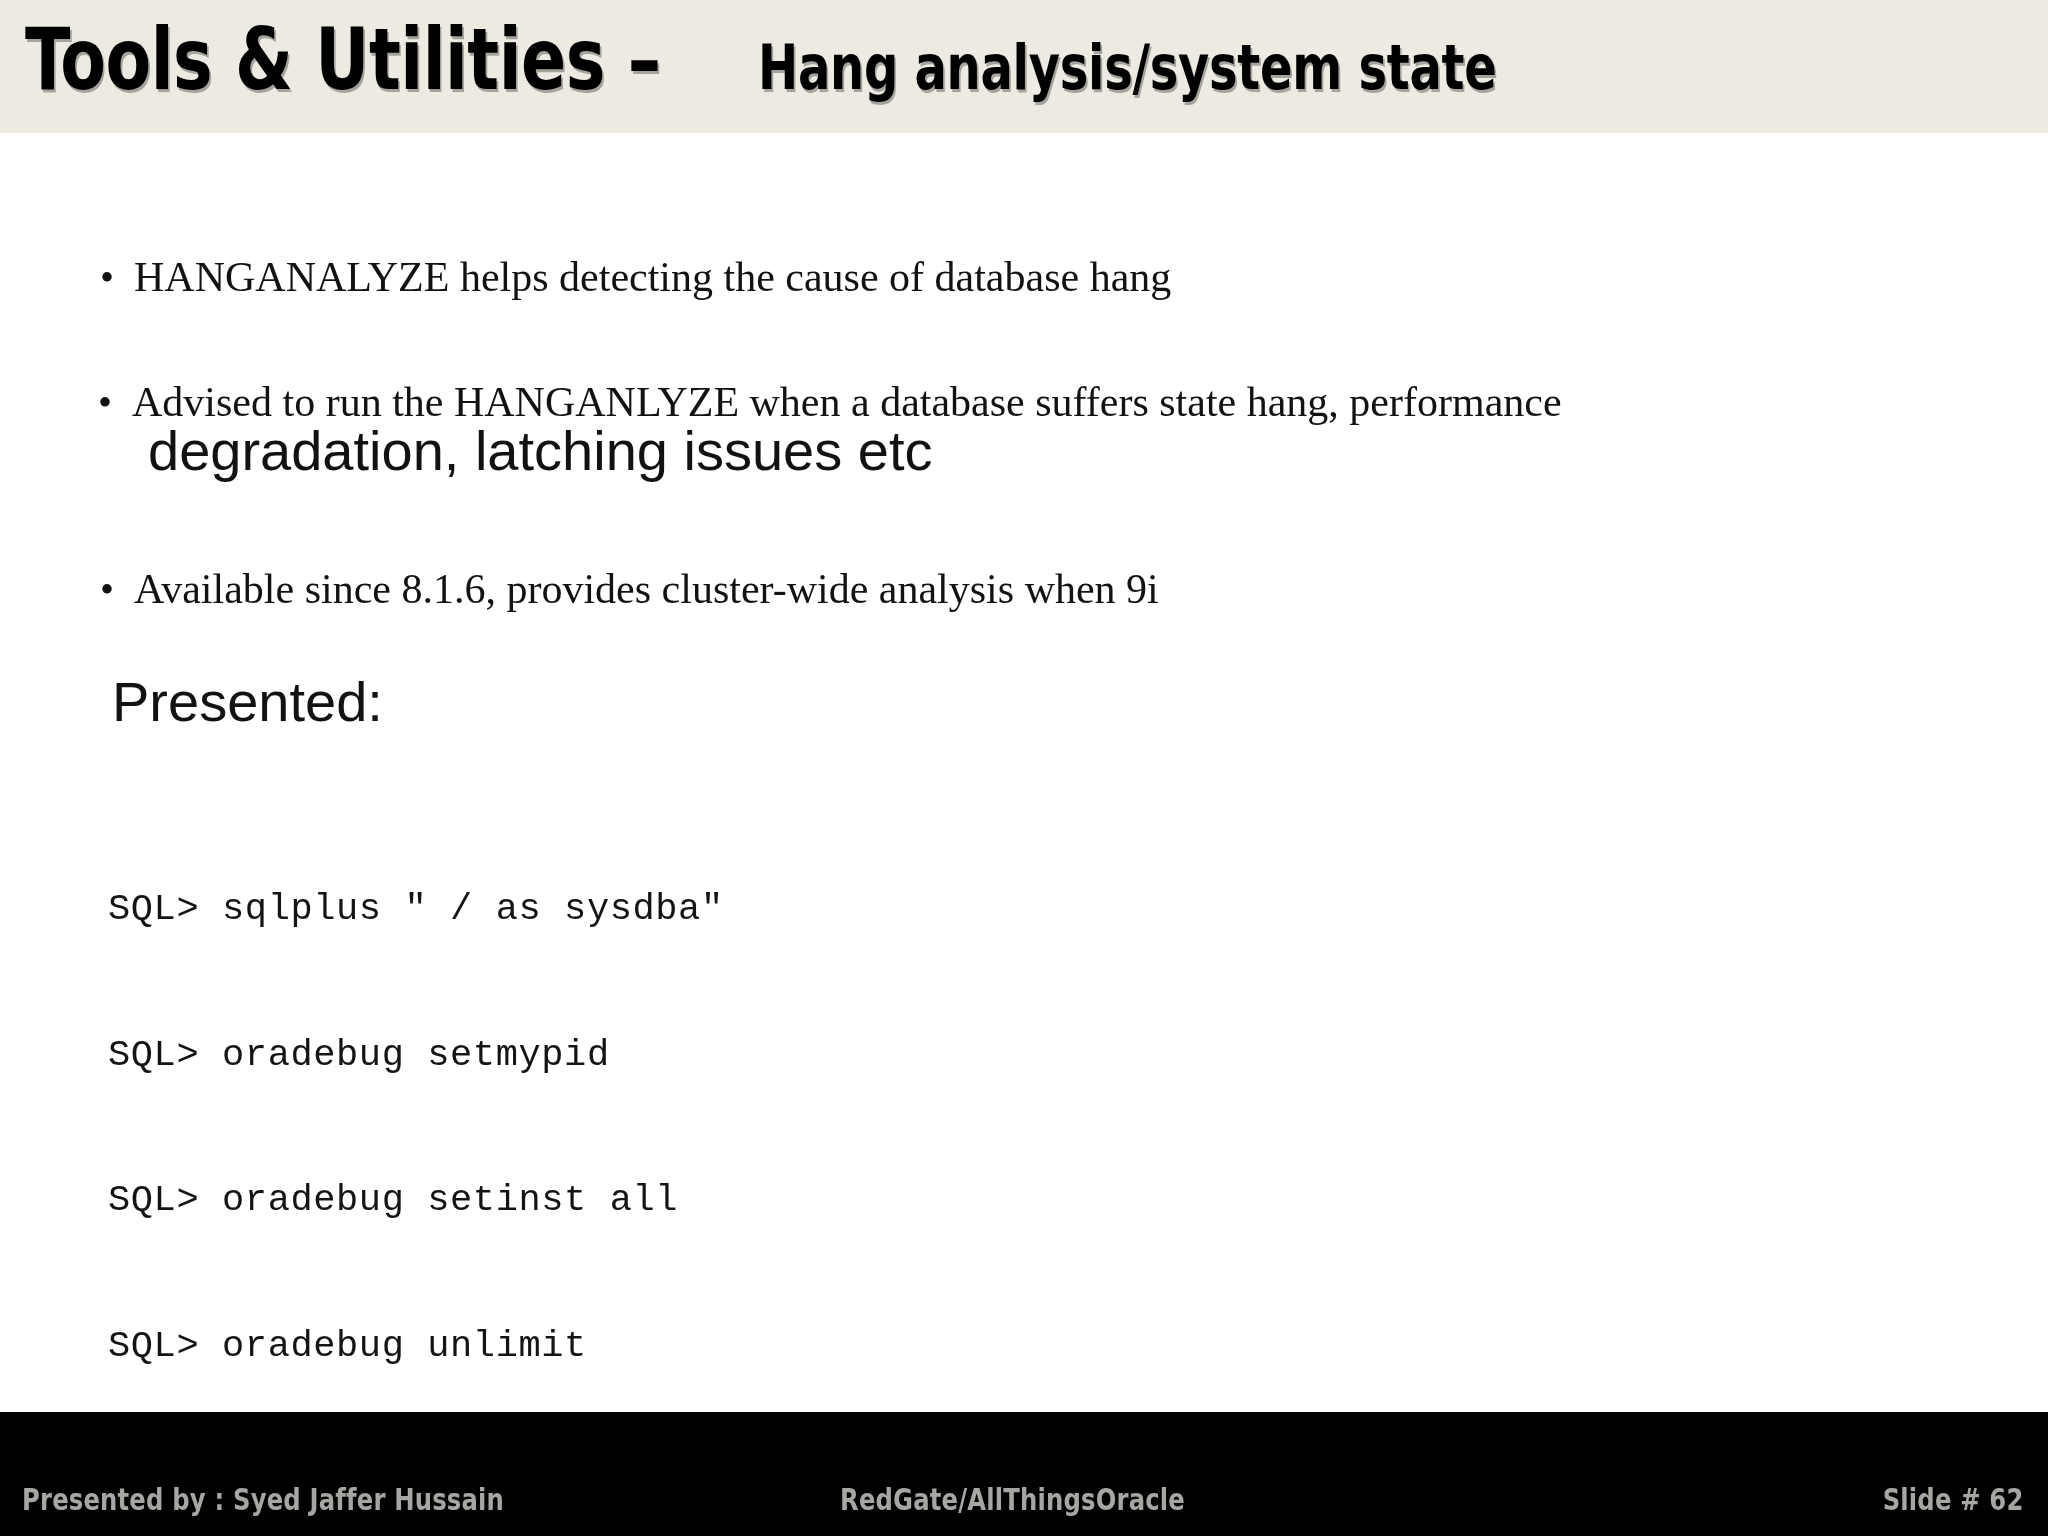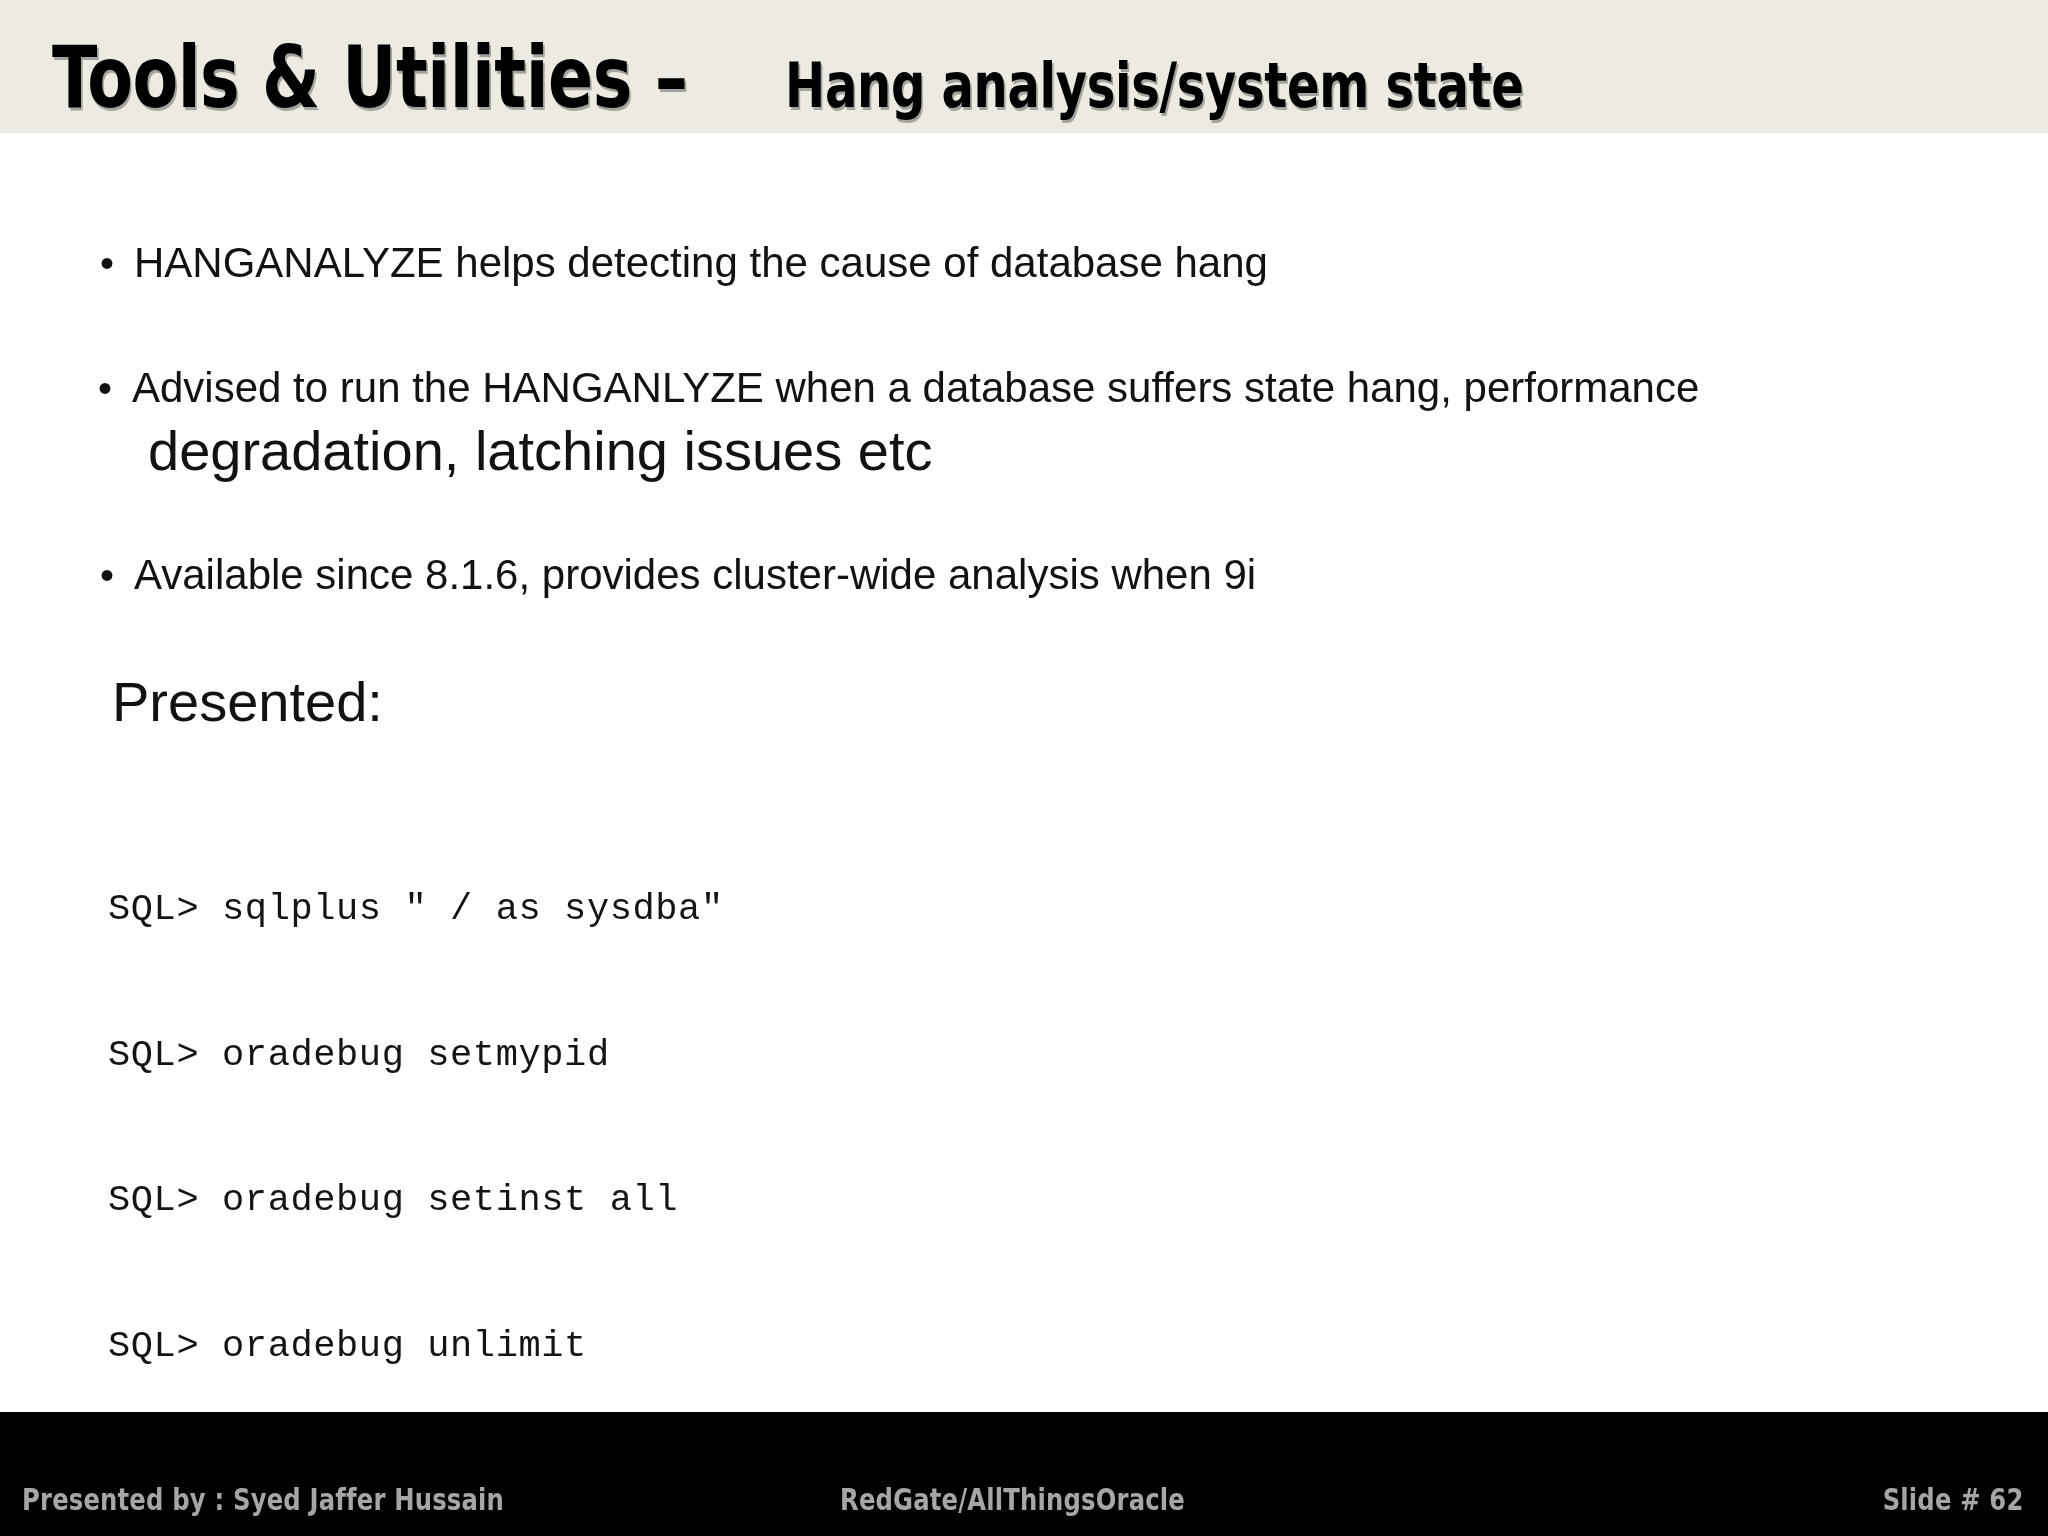--- a/index.html
+++ b/index.html
@@ -21,26 +21,25 @@
     position: absolute;
     left: 0;
     top: 0;
     width: 2048px;
     height: 133px;
     background: #edeae1;
     box-sizing: border-box;
   }
   #slide-title {
     position: absolute;
-    left: 52px;
+    left: 25px;
     top: 16px;
     white-space: nowrap;
     line-height: 1.0;
     text-shadow: 2px 3px 0 rgba(0,0,0,0.30);
-    margin-top: 18px;
   }
   #slide-title .title-main {
     font-family: "Liberation Sans Narrow", "DejaVu Sans Condensed", "Liberation Sans", sans-serif;
     font-weight: bold;
     font-size: 86px;
     color: #000000;
     letter-spacing: -0.5px;
     transform: scaleX(0.86);
     transform-origin: left center;
     display: inline-block;
@@ -65,23 +64,23 @@
     left: 0;
     top: 133px;
     width: 2048px;
     height: 1279px;
   }
 
   .bullet-row {
     position: absolute;
     display: block;
     color: #121212;
-    font-family: Liberation Sans, sans-serif;
+    font-family: Liberation Serif, serif;
     font-size: 42px;
-    line-height: 59px;
+    line-height: 88px;
     white-space: nowrap;
   }
   .bullet-row .bullet-glyph {
     display: inline-block;
     width: 34px;
     font-size: 40px;
     color: #121212;
   }
   .bullet-row .bullet-text {
     display: inline;

